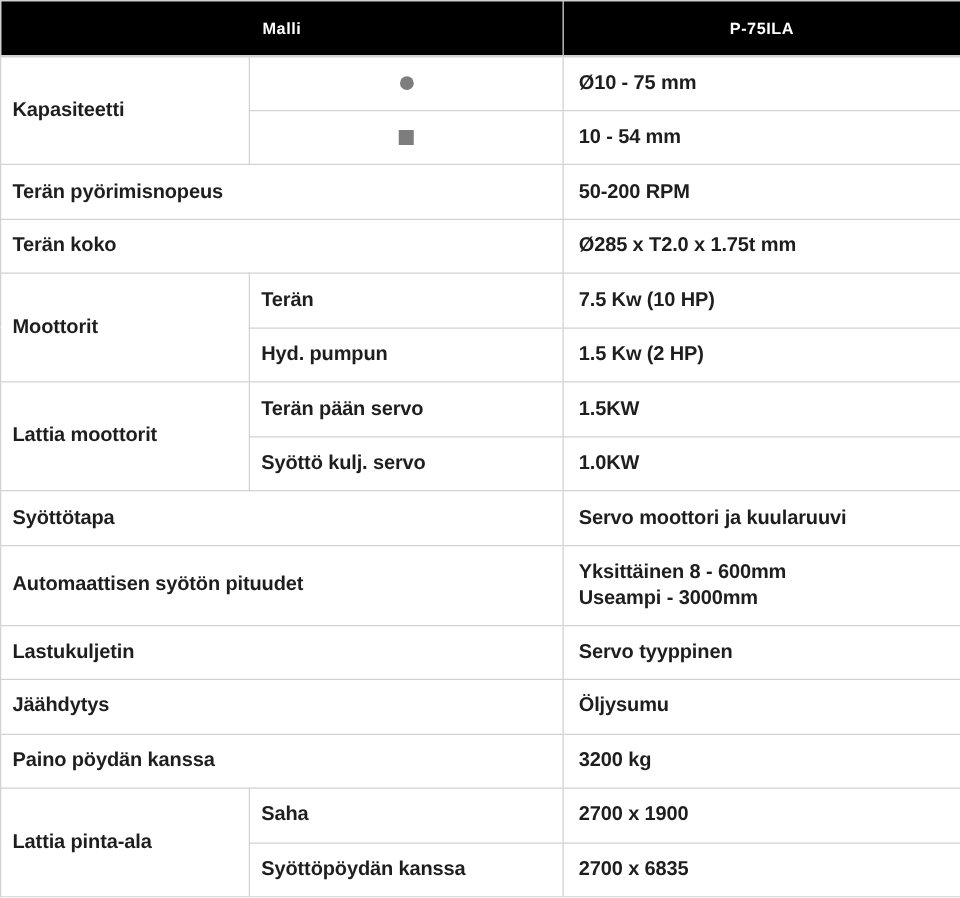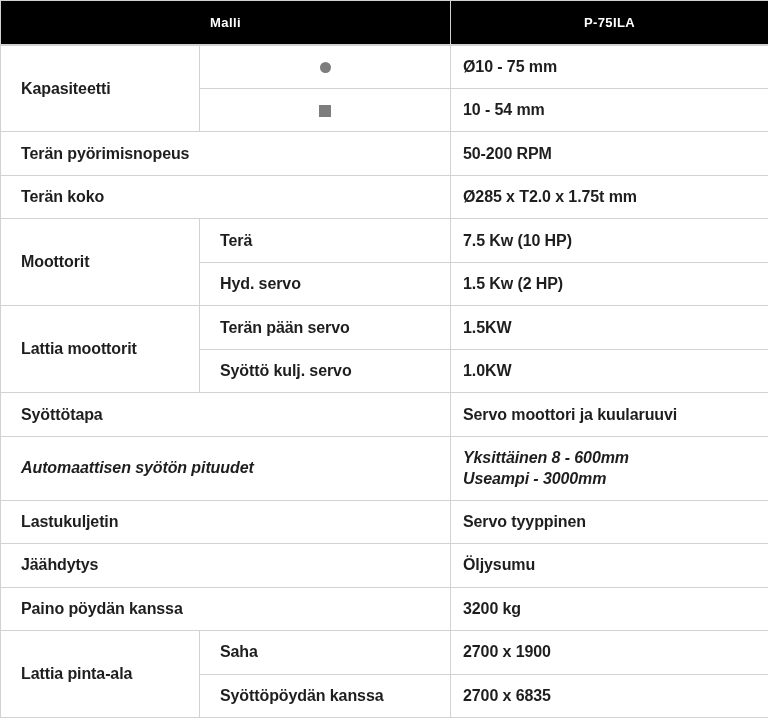--- a/index.html
+++ b/index.html
@@ -20,22 +20,22 @@
   }
   .spec td{
     border:1px solid var(--border,#d2d2d2);
     font-size:16px;font-weight:bold;
     color:var(--text,#1e1e1e);
     vertical-align:middle;
     letter-spacing:-0.1px;
     overflow:hidden;white-space:nowrap;
   }
   .spec tr{height:43px;}
-  .spec tr.tall{height:63px;font-style:italic;}
-  .lbl,.sublbl{padding-left:20px;}
+  .spec tr.tall{height:63px;}
+  .lbl,.sublbl{padding-left:9px;}
   .val{padding-left:12px;}
   .ico{text-align:center;}
   .dot{display:inline-block;width:11px;height:11px;border-radius:50%;background:var(--icon,#7d7d7d);vertical-align:middle;}
   .sq{display:inline-block;width:12px;height:12px;background:var(--icon,#7d7d7d);vertical-align:middle;}
   .val-line{line-height:21px;}
 </style>
 </head>
 <body>
 
 <table class="spec">
@@ -66,25 +66,25 @@
       <td class="val">50-200 RPM</td>
     </tr>
 
     <tr>
       <td colspan="2" class="lbl">Terän koko</td>
       <td class="val">Ø285 x T2.0 x 1.75t mm</td>
     </tr>
 
     <tr>
       <td rowspan="2" class="lbl">Moottorit</td>
-      <td class="sublbl">Terä</td>
+      <td class="sublbl">Terän</td>
       <td class="val">7.5 Kw (10 HP)</td>
     </tr>
     <tr>
-      <td class="sublbl">Hyd. servo</td>
+      <td class="sublbl">Hyd. pumpun</td>
       <td class="val">1.5 Kw (2 HP)</td>
     </tr>
 
     <tr>
       <td rowspan="2" class="lbl">Lattia moottorit</td>
       <td class="sublbl">Terän pään servo</td>
       <td class="val">1.5KW</td>
     </tr>
     <tr>
       <td class="sublbl">Syöttö kulj. servo</td>

